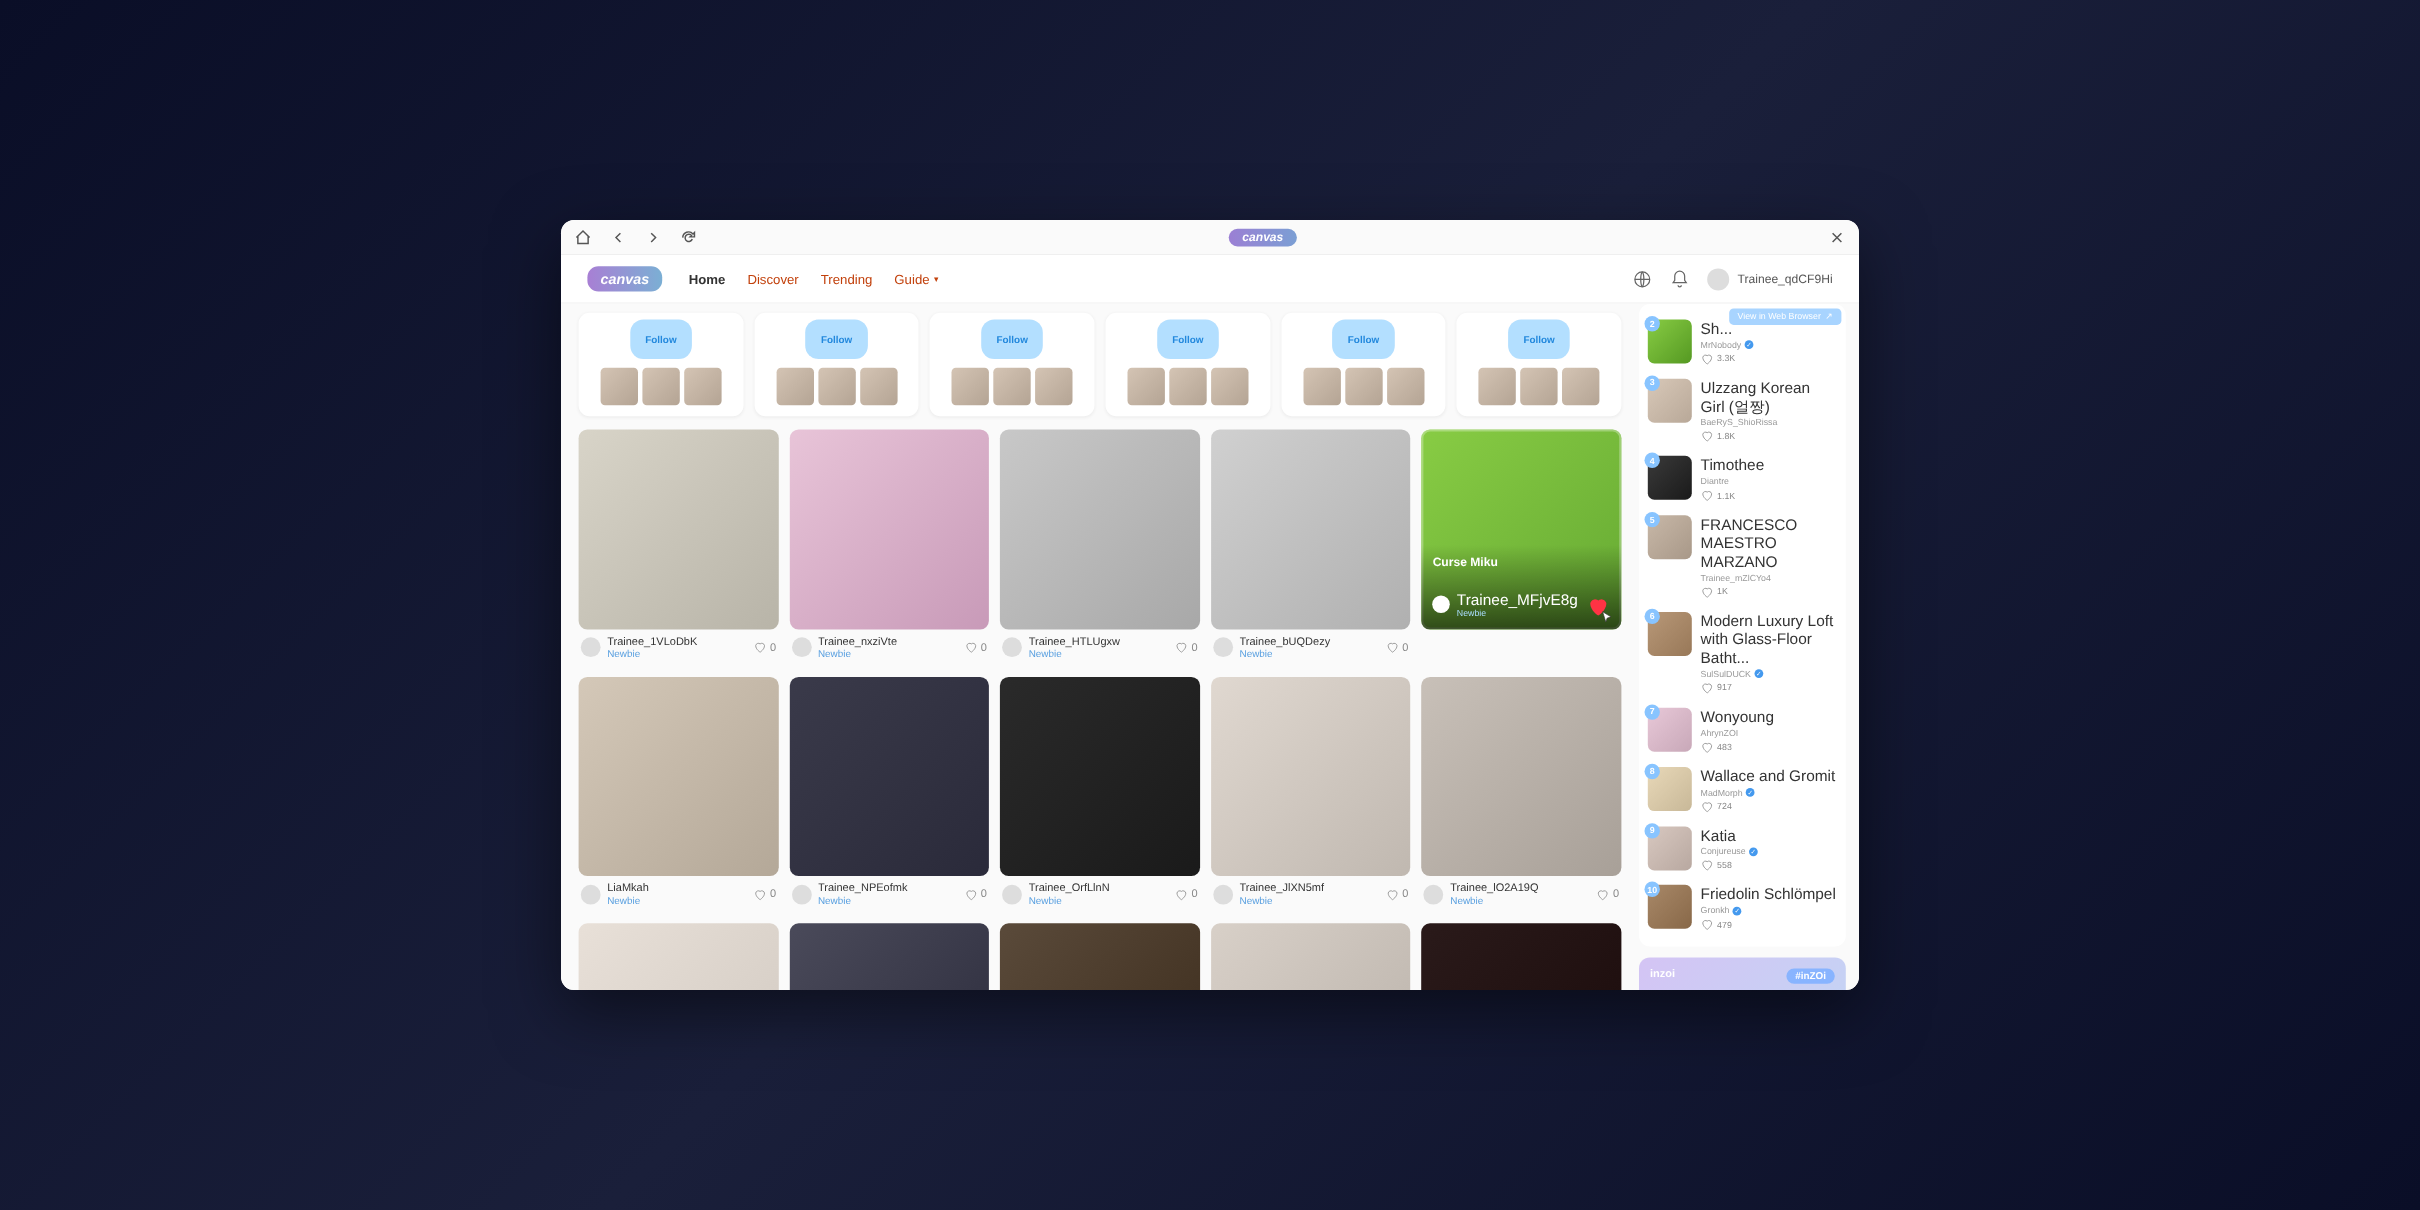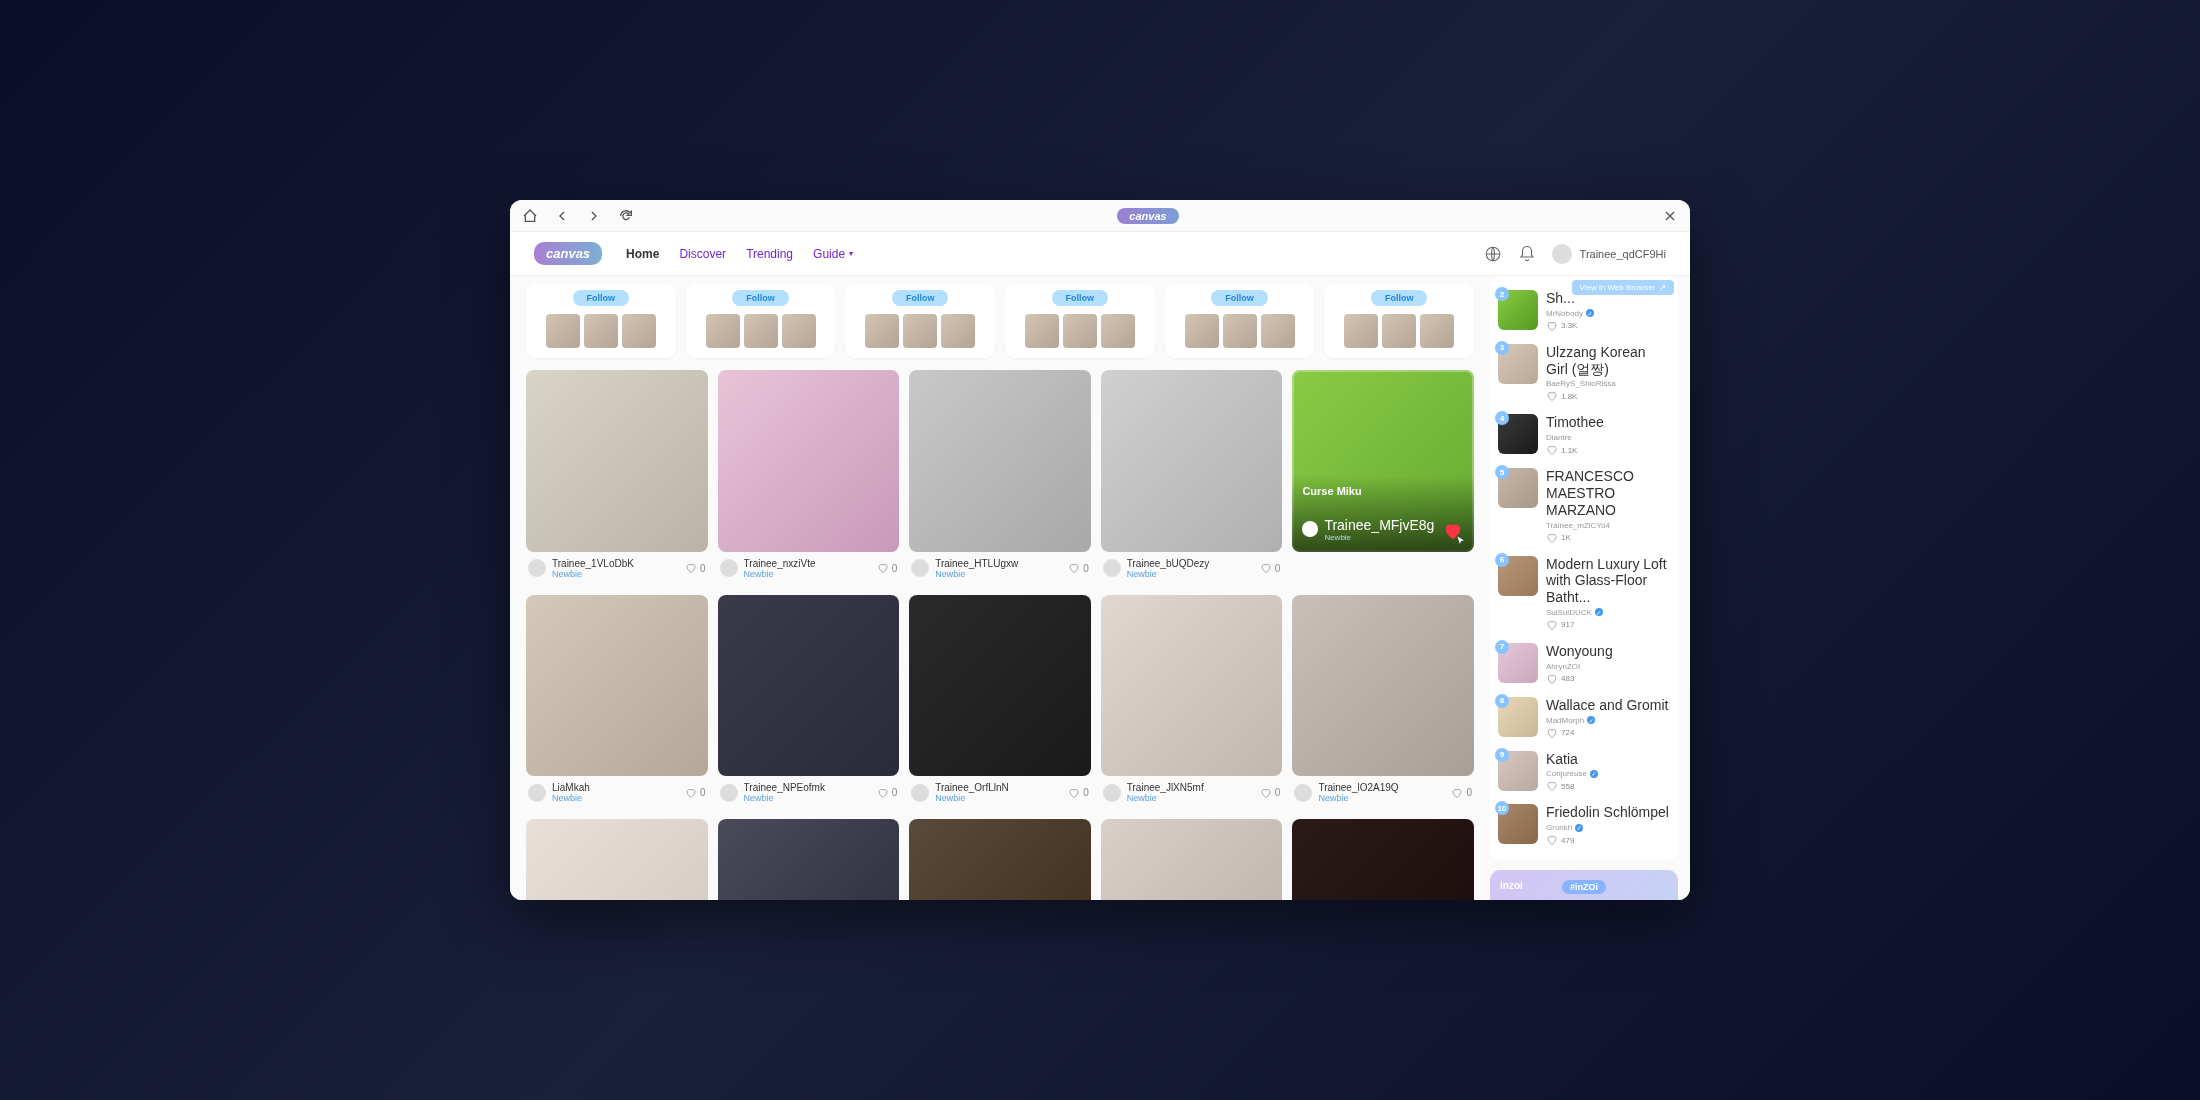--- a/index.html
+++ b/index.html
@@ -7,31 +7,31 @@
 .app-window{width:1180px;height:700px;background:#fff;border-radius:12px;overflow:hidden;display:flex;flex-direction:column;box-shadow:0 20px 60px rgba(0,0,0,0.5)}
 .titlebar{height:32px;background:#fafafa;display:flex;align-items:center;padding:0 12px;border-bottom:1px solid #eee}
 .titlebar-left{display:flex;gap:16px;align-items:center}
 .titlebar-icon{width:16px;height:16px;display:flex;align-items:center;justify-content:center;cursor:pointer;color:#555}
 .titlebar-center{flex:1;display:flex;justify-content:center}
 .titlebar-badge{background:linear-gradient(90deg,#9b7fd4,#7b9fd4);color:#fff;padding:2px 12px;border-radius:10px;font-size:11px;font-weight:600;font-style:italic}
 .titlebar-right{display:flex;align-items:center}
 .navbar{height:44px;background:#fff;display:flex;align-items:center;padding:0 24px;border-bottom:1px solid #f0f0f0}
 .logo{background:linear-gradient(90deg,#a87fd4,#7bafd4);color:#fff;padding:4px 12px;border-radius:10px;font-size:13px;font-weight:700;font-style:italic;margin-right:24px}
 .nav-links{display:flex;gap:20px;flex:1}
-.nav-link{font-size:12px;color:#6d28d9;cursor:pointer;display:flex;align-items:center;gap:4px}
+.nav-link{font-size:12px;color:#c2410c;cursor:pointer;display:flex;align-items:center;gap:4px}
 .nav-link.active{color:#333;font-weight:600}
 .nav-right{display:flex;gap:16px;align-items:center}
 .nav-icon{width:18px;height:18px;display:flex;align-items:center;justify-content:center;cursor:pointer;color:#666}
 .user-pill{display:flex;align-items:center;gap:8px;font-size:11px;color:#555}
 .user-avatar{width:20px;height:20px;border-radius:50%;background:#ddd}
 .content{flex:1;display:flex;overflow:hidden;background:#fafafa}
 .main{flex:1;overflow-y:auto;padding:0 16px 16px}
 .suggest-row{display:flex;gap:10px;padding:8px 0 12px}
 .suggest-card{flex:1;background:#fff;border-radius:10px;padding:6px 8px 10px;display:flex;flex-direction:column;align-items:center;box-shadow:0 1px 3px rgba(0,0,0,0.05)}
-.follow-btn{background:#b3dfff;color:#2288dd;border:none;border-radius:12px;padding:3px 14px;font-size:9px;font-weight:600;cursor:pointer;margin-bottom:8px}
+.follow-btn{background:#b3dfff;color:#2288dd;border:none;border-radius:12px;padding:13px 14px;font-size:9px;font-weight:600;cursor:pointer;margin-bottom:8px}
 .thumb-row{display:flex;gap:4px}
 .thumb{width:34px;height:34px;border-radius:4px;background:linear-gradient(135deg,#d4c4b4,#b4a494)}
 .grid{display:grid;grid-template-columns:repeat(5,1fr);gap:10px}
 .card{display:flex;flex-direction:column}
 .card-img{width:100%;aspect-ratio:1;border-radius:8px;background:linear-gradient(135deg,#c8b8a8,#a89888);position:relative;overflow:hidden}
 .card-meta{display:flex;align-items:center;padding:6px 2px;gap:6px}
 .card-avatar{width:18px;height:18px;border-radius:50%;background:#ddd;flex-shrink:0}
 .card-info{flex:1;min-width:0}
 .card-user{font-size:10px;color:#333;font-weight:500;white-space:nowrap;overflow:hidden;text-overflow:ellipsis}
 .card-rank{font-size:9px;color:#5aa0e0}
@@ -49,21 +49,21 @@
 .side-list{background:#fff;border-radius:10px;padding:8px;position:relative}
 .view-browser{position:absolute;top:4px;right:4px;background:#a8d4ff;color:#fff;font-size:8px;padding:3px 8px;border-radius:4px;cursor:pointer;display:flex;align-items:center;gap:4px}
 .side-item{display:flex;gap:8px;padding:6px 0;align-items:flex-start}
 .side-thumb{width:40px;height:40px;border-radius:6px;background:linear-gradient(135deg,#c8b8a8,#988878);position:relative;flex-shrink:0}
 .rank-badge{position:absolute;top:-3px;left:-3px;width:14px;height:14px;border-radius:50%;background:#88c4ff;color:#fff;font-size:8px;display:flex;align-items:center;justify-content:center;font-weight:600}
 .side-info{flex:1;min-width:0}
 .side-title{font-size:14px;font-weight:400;color:#333;line-height:1.2;margin-bottom:2px}
 .side-author{font-size:8px;color:#999;display:flex;align-items:center;gap:3px}
 .verified{width:8px;height:8px;background:#4499ee;border-radius:50%;display:inline-flex;align-items:center;justify-content:center;color:#fff;font-size:6px}
 .side-likes{font-size:8px;color:#888;display:flex;align-items:center;gap:3px;margin-top:2px}
-.promo{margin-top:10px;height:59px;border-radius:10px;background:linear-gradient(135deg,#d4c4f4,#c4d4f4);padding:10px;position:relative;display:flex;flex-direction:column;gap:10px;align-items:center}
+.promo{margin-top:10px;height:59px;border-radius:10px;background:linear-gradient(135deg,#d4c4f4,#c4d4f4);padding:10px;position:relative;display:flex;flex-direction:column;gap:10px;align-items:flex-end}
 .promo-logo{position:absolute;top:10px;left:10px;font-size:10px;color:#fff;font-weight:600}
 .promo-tag{background:#88b4ff;color:#fff;font-size:9px;padding:2px 8px;border-radius:10px;font-weight:600}
 svg{width:100%;height:100%}
 .main::-webkit-scrollbar,.sidebar::-webkit-scrollbar{width:6px}
 .main::-webkit-scrollbar-thumb,.sidebar::-webkit-scrollbar-thumb{background:#ddd;border-radius:3px}
 
 .bg1{background:linear-gradient(135deg,#d8d4c8,#b8b4a8)}
 .bg2{background:linear-gradient(135deg,#e8c4d8,#c89ab8)}
 .bg3{background:linear-gradient(135deg,#c8c8c8,#a8a8a8)}
 .bg4{background:linear-gradient(135deg,#d0d0d0,#b0b0b0)}

